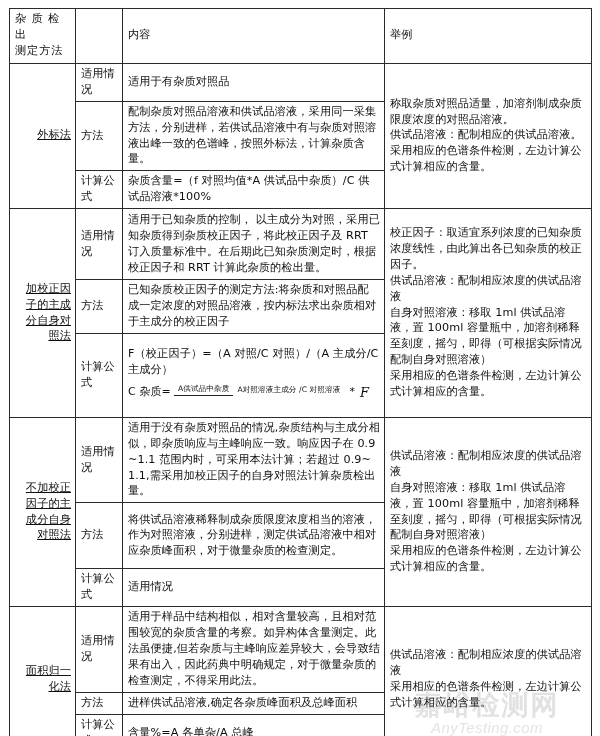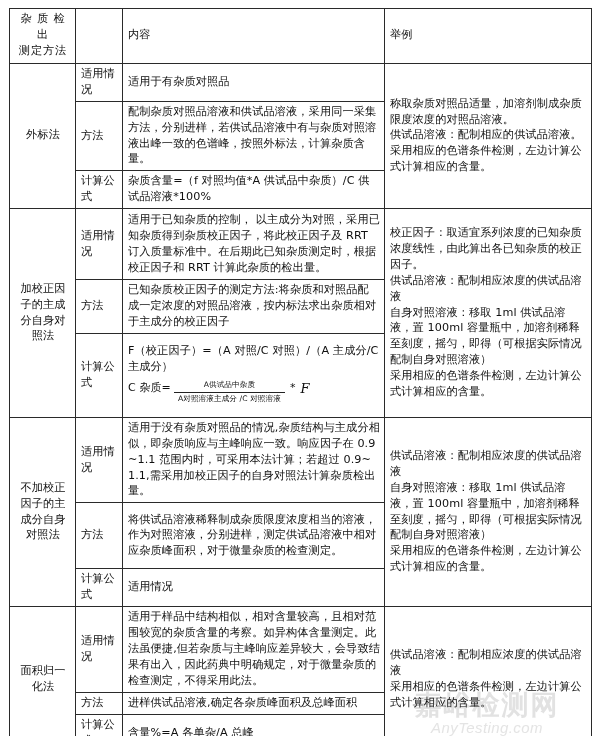--- a/index.html
+++ b/index.html
@@ -73,60 +73,60 @@
     word-break: break-all;
     background: transparent;
   }
 
   col.c-method  { width: 66px; }
   col.c-sub     { width: 47px; }
   col.c-content { width: 262px; }
   col.c-example { width: 207px; }
 
   td.method-cell {
-    text-align: center;
+    text-align: right;
     padding-left: 6px;
     padding-right: 3px;
     letter-spacing: 0.9px;
+    text-decoration: underline;
   }
   td.sub-cell {
     text-align: left;
     padding-left: 5px;
     padding-right: 2px;
     letter-spacing: 0.2px;
     margin-left: 40px;
   }
   td.content-cell, td.example-cell {
     vertical-align: top;
     padding-top: 4px;
   }
   td.header-cell {
     vertical-align: top;
     padding-top: 4px;
     height: 34px;
   }
   td.header-cell.hdr-method {
     letter-spacing: 0.9px;
     line-height: 1.45;
-    text-align: center;
   }
 
   .cell-line { display: block; }
 
   
   .formula-block {
     margin-top: 6px;
     margin-bottom: 2px;
     display: flex;
     align-items: flex-start;
     font-size: 11px;
   }
   .frac {
     display: inline-flex;
-    flex-direction: column;
+    flex-direction: row;
     text-align: center;
     vertical-align: middle;
     margin: 0 3px;
   }
   .frac .num {
     font-size: 7.6px;
     padding: 0 4px 1px 4px;
     border-bottom: 1px solid #222;
     white-space: nowrap;
   }

